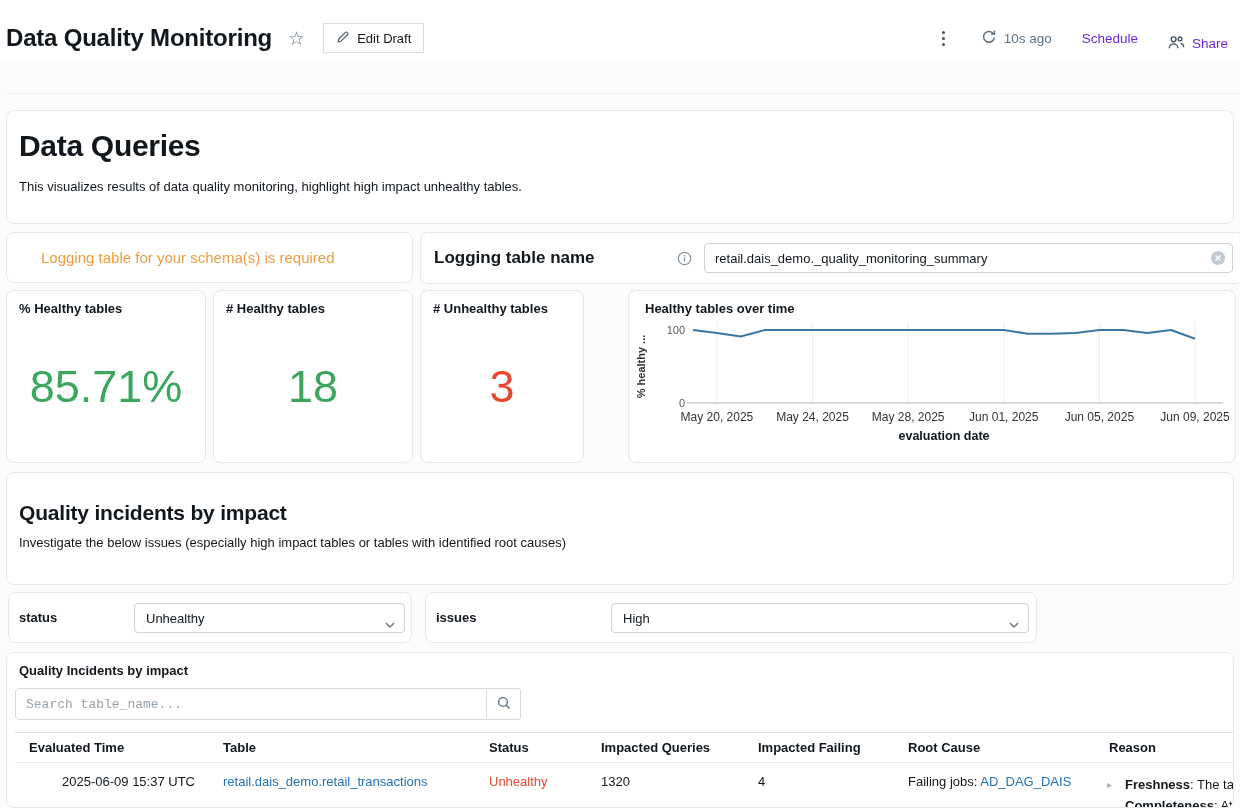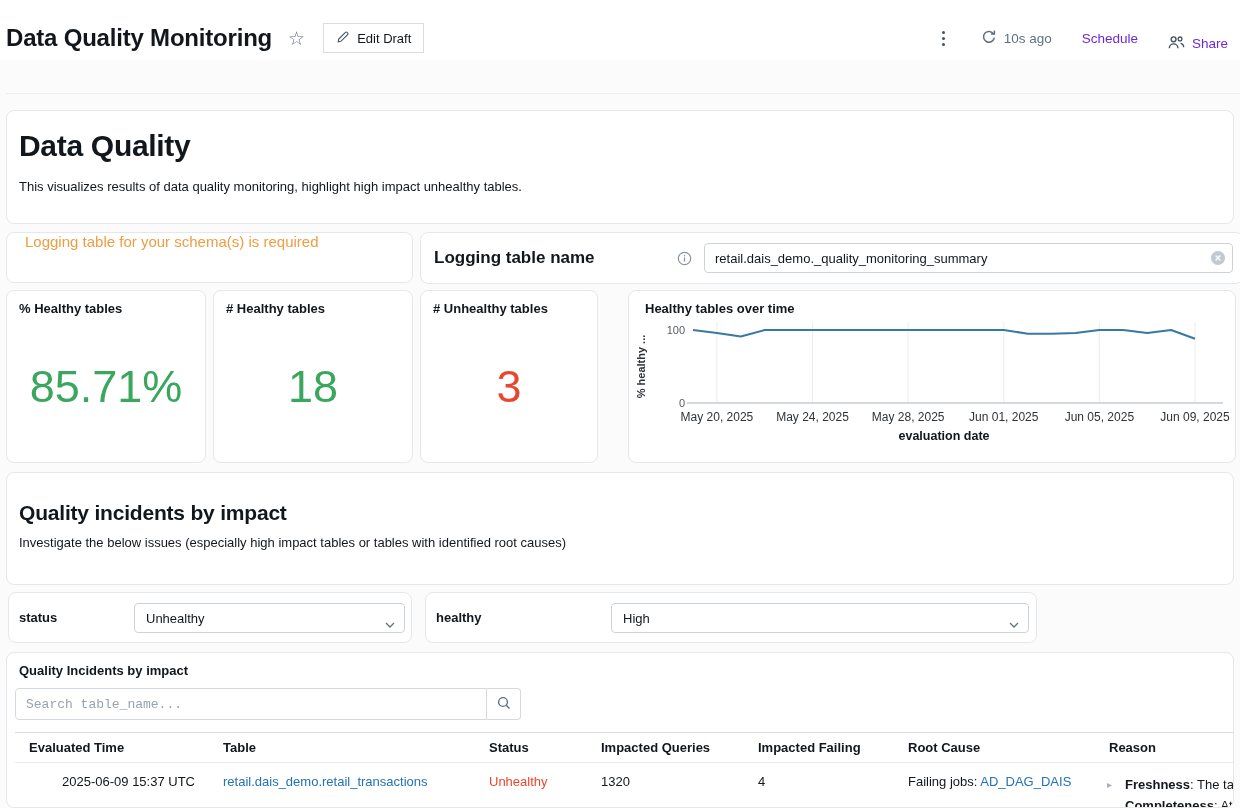--- a/index.html
+++ b/index.html
@@ -25,36 +25,36 @@
   .share-btn { display:flex; align-items:center; gap:7px;margin-top:11px; }
   .hdr-divider { position:absolute; top:93px; left:6px; width:1234px; height:1px; background:#ECEEF1; }
 
   
   .card { position:absolute; background:#fff; border:1px solid #E5E8EB; border-radius:8px; overflow:hidden; }
 
   .intro-card { left:6px; top:110px; width:1228px; height:114px; padding:18px 12px; }
   .intro-card h1 { font-size:30px; font-weight:700; letter-spacing:-0.3px; }
   .intro-card p { margin-top:16px; font-size:13px; color:#11171C; }
 
-  .warning-card { left:6px; top:232px; width:407px; height:51px; display:flex; padding-left:18px; }
+  .warning-card { left:6px; top:232px; width:407px; height:51px; display:flex; align-items:center; padding-left:34px; }
   .warning-text { font-size:15px; }
 
   .logging-card { left:420px; top:232px; width:824px; height:52px; display:flex; align-items:center; padding:0 10px 0 13px; }
   .logging-label { font-size:17px; font-weight:700; width:243px; flex:none; }
   .logging-input-wrap { position:relative; flex:1; margin-left:6px; }
   .logging-input { width:100%; height:30px; border:1px solid #CDD3D9; border-radius:4px; padding:0 30px 0 10px;
                    font-size:13px; font-family:inherit; color:#11171C; background:#fff; }
   .clear-icon { position:absolute; right:8px; top:8px; width:14px; height:14px; cursor:pointer; }
 
   .kpi-card { top:290px; height:173px; display:flex; flex-direction:column; }
   .kpi-card .kpi-label { font-size:13px; font-weight:700; padding:10px 12px; }
   .kpi-value { flex:1; display:flex; align-items:center; justify-content:center; font-size:45px; margin-top:-14px; }
   #kpi-0 { left:6px;   width:200px; }
   #kpi-1 { left:213px; width:200px; }
-  #kpi-2 { left:420px; width:178px; }
+  #kpi-2 { left:420px; width:164px; }
 
   .chart-card { left:628px; top:290px; width:608px; height:173px; }
   .chart-title { font-size:13px; font-weight:700; padding:10px 16px 0 16px; }
   .chart-card svg { display:block; margin:2px 0 0 2px; }
   .chart-card svg text { font-family:"Liberation Sans","DejaVu Sans",sans-serif; }
 
   .incidents-card { left:6px; top:472px; width:1228px; height:113px; padding:28px 12px; }
   .incidents-card h2 { font-size:21px; font-weight:700; letter-spacing:-0.2px; }
   .incidents-card p { margin-top:10px; font-size:13px; }
 
@@ -129,21 +129,21 @@
               <path d="M12.6 8.4c1.9.4 3.1 2 3.1 3.9" fill="none" stroke="#44535F" stroke-width="1.3"></path>
             </svg>
         </span>
         <span>Share</span>
       </button>
     </div>
   </div>
   <div class="hdr-divider"></div>
 
   <div class="card intro-card">
-    <h1>Data Quality</h1>
+    <h1>Data Queries</h1>
     <p>This visualizes results of data quality monitoring, highlight high impact unhealthy tables.</p>
   </div>
 
   <div class="card warning-card">
     <span class="warning-text" style="color: rgb(238, 157, 65);">Logging table for your schema(s) is required</span>
   </div>
 
   <div class="card logging-card">
     <span class="logging-label">Logging table name</span>
     <span style="margin-right:6px; display:flex;">
@@ -211,21 +211,21 @@
     <div class="select-box">
       <span>Unhealthy</span>
       <span class="select-chevron">
         <svg width="10" height="6" viewBox="0 0 10 6">
             <path d="M1 1l4 4 4-4" fill="none" stroke="#5F7281" stroke-width="1.3"></path>
           </svg>
       </span>
     </div>
   </div>
   <div class="card filter-card" id="filter-1">
-    <span class="filter-label">healthy</span>
+    <span class="filter-label">issues</span>
     <div class="select-box">
       <span>High</span>
       <span class="select-chevron">
         <svg width="10" height="6" viewBox="0 0 10 6">
             <path d="M1 1l4 4 4-4" fill="none" stroke="#5F7281" stroke-width="1.3"></path>
           </svg>
       </span>
     </div>
   </div>
 

